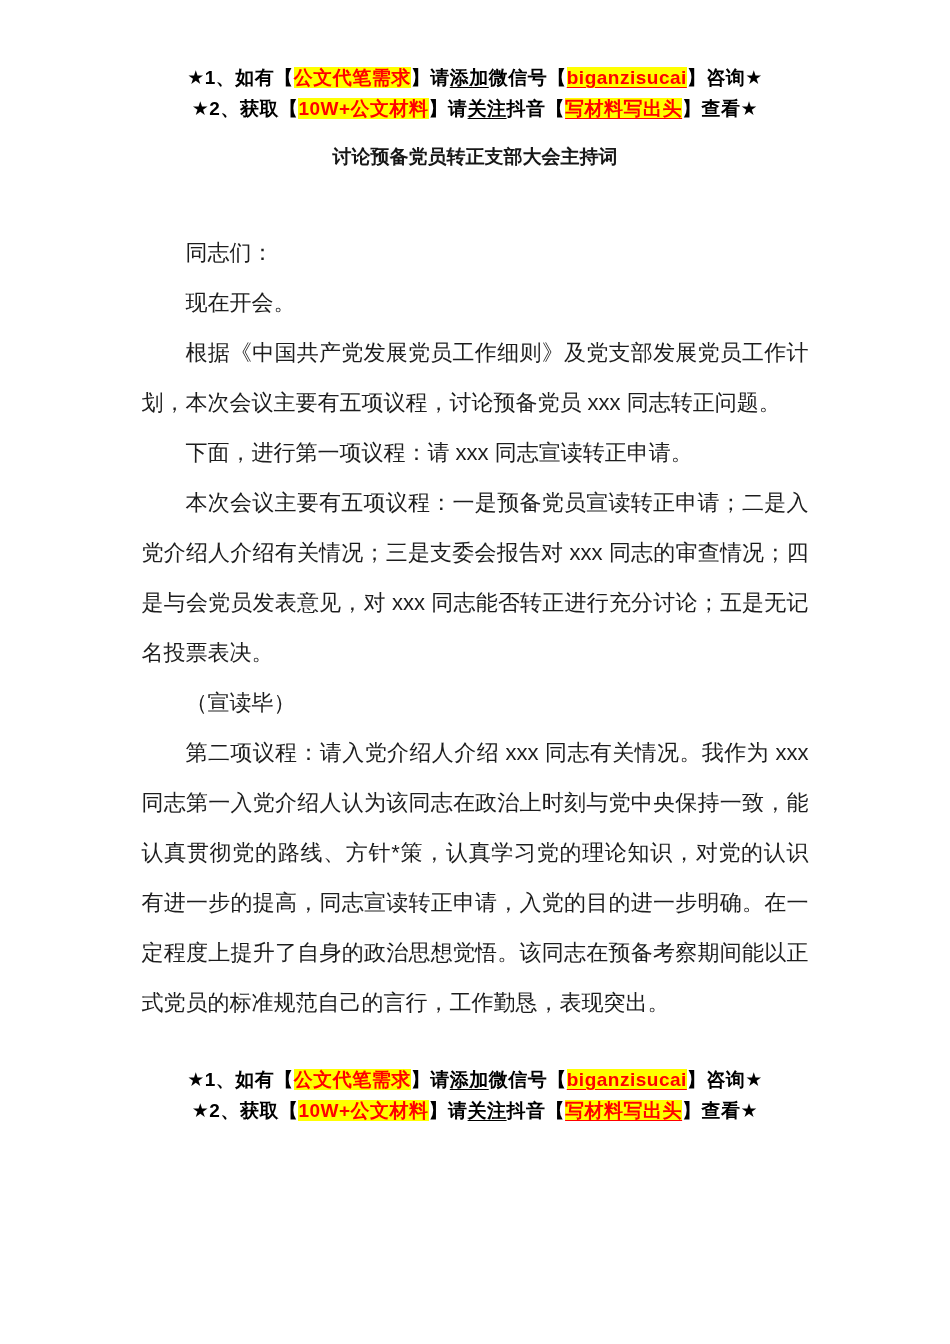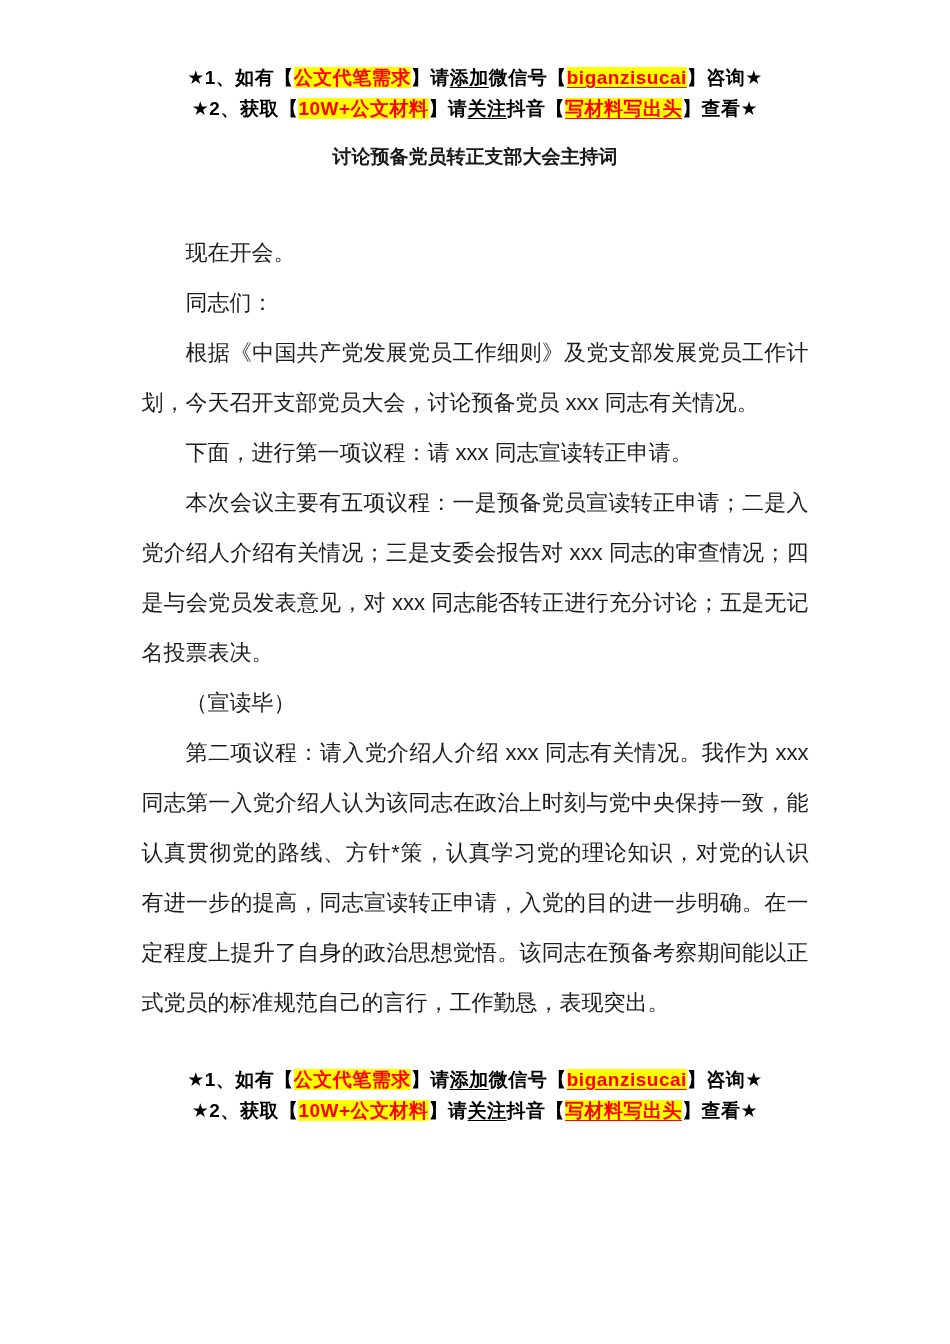--- a/index.html
+++ b/index.html
@@ -76,23 +76,23 @@
       <span class="seg">★1、如有【</span><span class="hl">公文代笔需求</span><span class="seg">】请</span><span class="seg ul">添加</span><span class="seg">微信号【</span><span class="hl ul">biganzisucai</span><span class="seg">】咨询★</span>
     </div>
     <div>
       <span class="seg">★2、获取【</span><span class="hl">10W+公文材料</span><span class="seg">】请</span><span class="seg ul">关注</span><span class="seg">抖音【</span><span class="hl ul">写材料写出头</span><span class="seg">】查看★</span>
     </div>
   </div>
 
   <div class="doc-title">讨论预备党员转正支部大会主持词</div>
 
   <div class="content">
+    <p>同志们：</p>
     <p>现在开会。</p>
-    <p>同志们：</p>
-    <p>根据《中国共产党发展党员工作细则》及党支部发展党员工作计划，今天召开支部党员大会，讨论预备党员 xxx 同志有关情况。</p>
+    <p>根据《中国共产党发展党员工作细则》及党支部发展党员工作计划，本次会议主要有五项议程，讨论预备党员 xxx 同志转正问题。</p>
     <p>下面，进行第一项议程：请 xxx 同志宣读转正申请。</p>
     <p>本次会议主要有五项议程：一是预备党员宣读转正申请；二是入党介绍人介绍有关情况；三是支委会报告对 xxx 同志的审查情况；四是与会党员发表意见，对 xxx 同志能否转正进行充分讨论；五是无记名投票表决。</p>
     <p>（宣读毕）</p>
     <p>第二项议程：请入党介绍人介绍 xxx 同志有关情况。我作为 xxx 同志第一入党介绍人认为该同志在政治上时刻与党中央保持一致，能认真贯彻党的路线、方针*策，认真学习党的理论知识，对党的认识有进一步的提高，同志宣读转正申请，入党的目的进一步明确。在一定程度上提升了自身的政治思想觉悟。该同志在预备考察期间能以正式党员的标准规范自己的言行，工作勤恳，表现突出。</p>
   </div>
 
   <div class="notice footer-notice">
     <div>
       <span class="seg">★1、如有【</span><span class="hl">公文代笔需求</span><span class="seg">】请</span><span class="seg ul">添加</span><span class="seg">微信号【</span><span class="hl ul">biganzisucai</span><span class="seg">】咨询★</span>
     </div>

